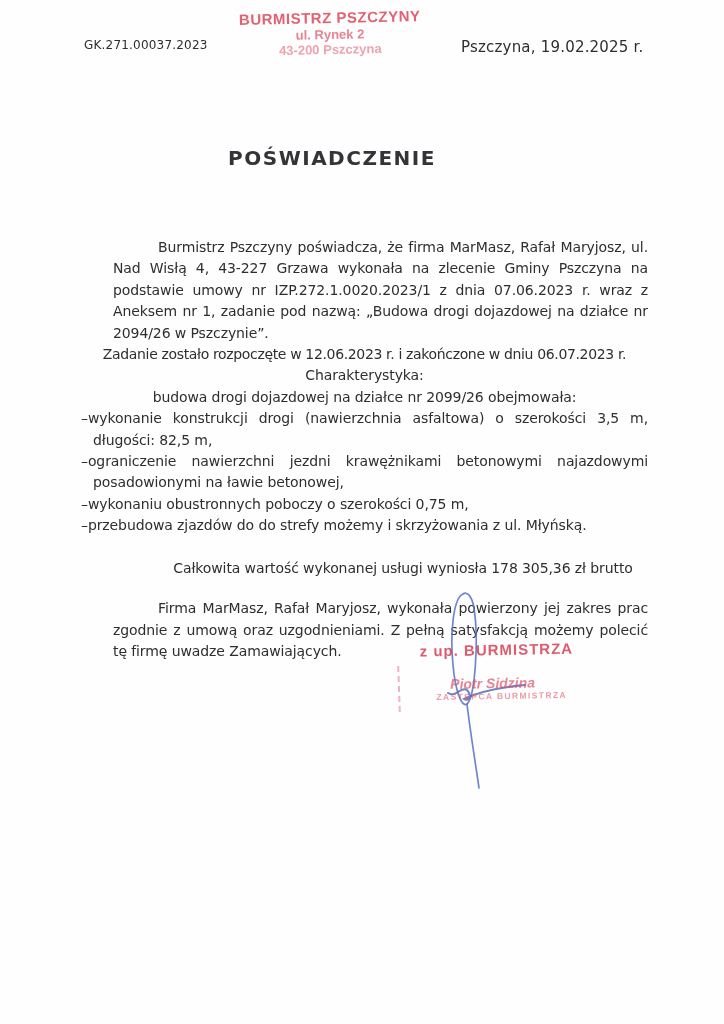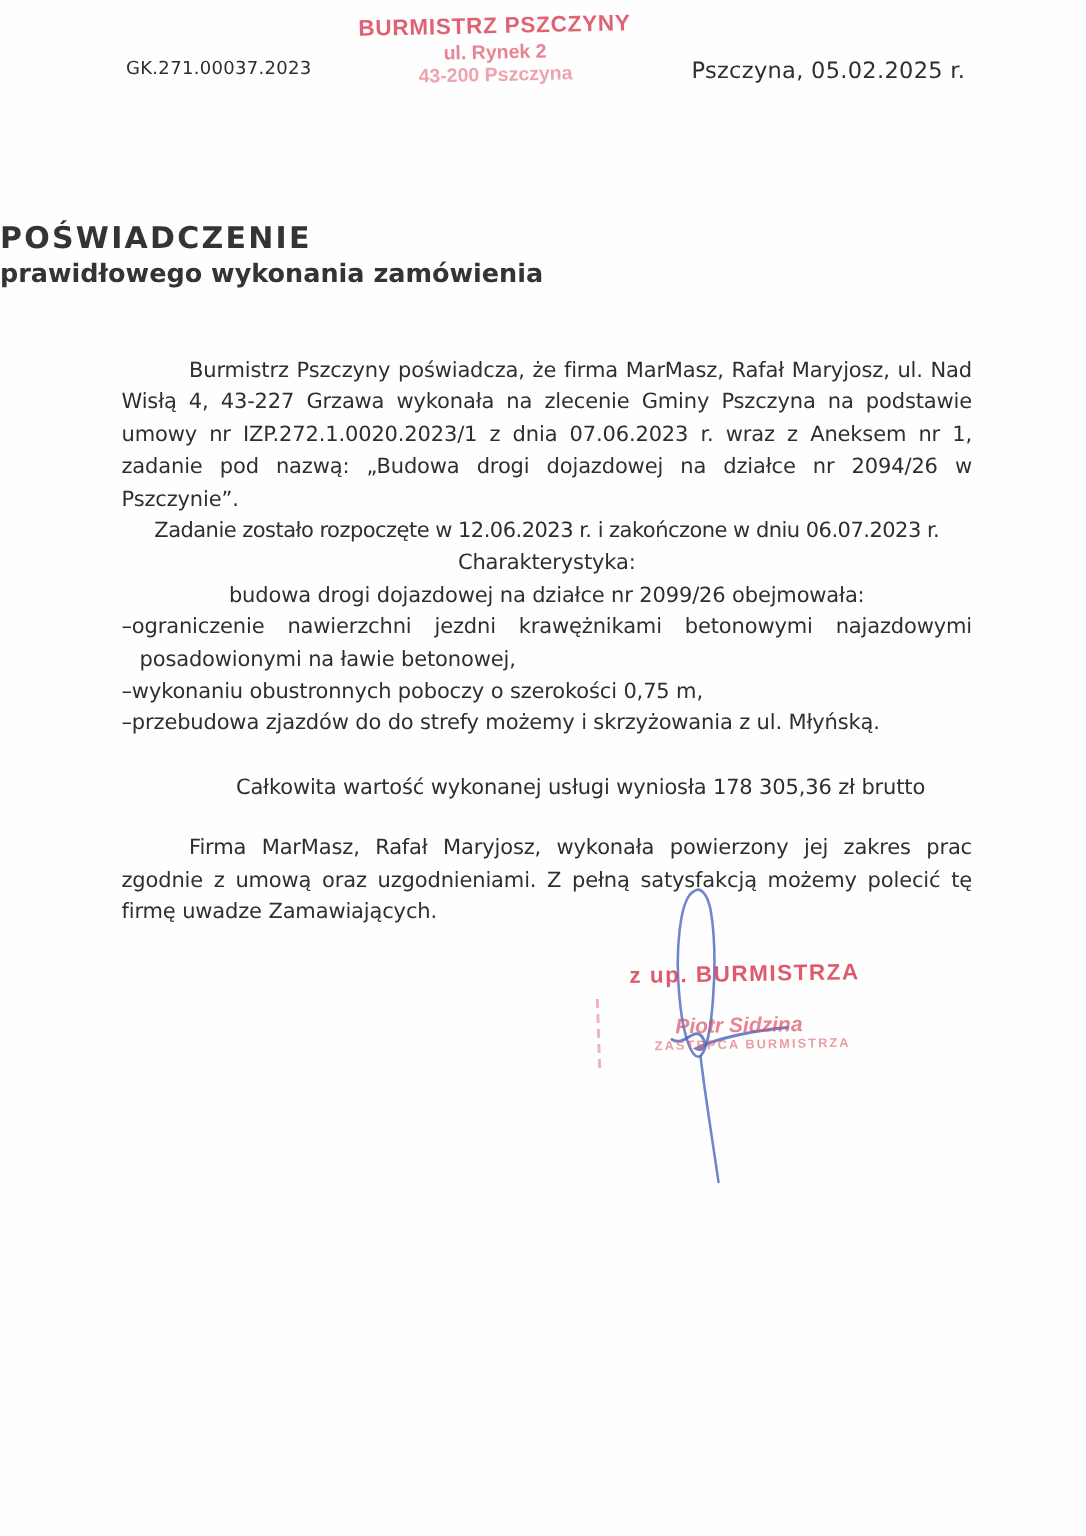--- a/index.html
+++ b/index.html
@@ -24,30 +24,30 @@
     position:absolute;left:232px;top:9px;width:196px;
     text-align:center;
     font-family:"Liberation Sans",sans-serif;
     transform:rotate(-1.2deg);
     line-height:1.15;
   }
   .addr-stamp .s1{font-size:15px;font-weight:700;color:rgba(221,76,95,.88);letter-spacing:.5px;}
   .addr-stamp .s2{font-size:13px;font-weight:700;color:rgba(224,90,110,.75);margin-top:2px;}
   .addr-stamp .s3{font-size:13px;font-weight:700;color:rgba(226,104,122,.6);}
   
-  .title-block{position:absolute;left:0;top:146px;width:664px;}
+  .title-block{position:absolute;left:0;top:146px;width:664px;text-align:center;}
   .doc-title{font-size:20px;font-weight:700;letter-spacing:1.5px;color:#343438;}
   .doc-subtitle{font-size:17px;font-weight:700;margin-top:3px;color:#343438;}
   
   .body-text{
     position:absolute;left:81px;top:237px;width:567px;
     font-size:14px;line-height:21.4px;letter-spacing:-0.1px;
     text-align:justify;
   }
-  .indent{text-indent:45px;}
+  .indent{text-indent:45px;margin-left:32px;}
   .line{text-align:center;}
   .nowrap{white-space:nowrap;letter-spacing:-0.35px;}
   .bullet{padding-left:12px;text-indent:-12px;text-align:justify;}
   .value-line{margin-top:21px;text-align:center;}
   .closing{margin-top:19px;}
   
   .sig-stamp{
     position:absolute;left:420px;top:641px;width:160px;
     font-family:"Liberation Sans",sans-serif;
     transform:rotate(-1deg);
@@ -79,32 +79,32 @@
 <div class="page">
 
   <div class="ref-number">GK.271.00037.2023</div>
 
   <div class="addr-stamp">
     <div class="s1">BURMISTRZ PSZCZYNY</div>
     <div class="s2">ul. Rynek 2</div>
     <div class="s3">43-200 Pszczyna</div>
   </div>
 
-  <div class="place-date">Pszczyna, 05.02.2025 r.</div>
+  <div class="place-date">Pszczyna, 19.02.2025 r.</div>
 
   <div class="title-block">
     <div class="doc-title">POŚWIADCZENIE</div>
-    <div class="doc-subtitle">prawidłowego wykonania zamówienia</div>
   </div>
 
   <div class="body-text">
     <div class="indent">Burmistrz Pszczyny poświadcza, że firma MarMasz, Rafał Maryjosz, ul. Nad Wisłą 4, 43-227 Grzawa wykonała na zlecenie Gminy Pszczyna na podstawie umowy nr IZP.272.1.0020.2023/1 z dnia 07.06.2023 r. wraz z Aneksem nr 1, zadanie pod nazwą: „Budowa drogi dojazdowej na działce nr 2094/26 w Pszczynie”.</div>
     <div class="line nowrap">Zadanie zostało rozpoczęte w 12.06.2023 r. i zakończone w dniu 06.07.2023 r.</div>
     <div class="line">Charakterystyka:</div>
     <div class="line">budowa drogi dojazdowej na działce nr 2099/26 obejmowała:</div>
+    <div class="bullet">–wykonanie konstrukcji drogi (nawierzchnia asfaltowa) o szerokości 3,5 m, długości: 82,5 m,</div>
     <div class="bullet">–ograniczenie nawierzchni jezdni krawężnikami betonowymi najazdowymi posadowionymi na ławie betonowej,</div>
     <div class="bullet">–wykonaniu obustronnych poboczy o szerokości 0,75 m,</div>
     <div class="bullet">–przebudowa zjazdów do do strefy możemy i skrzyżowania z ul. Młyńską.</div>
     <div class="value-line indent">Całkowita wartość wykonanej usługi wyniosła 178 305,36 zł brutto</div>
     <div class="closing indent">Firma MarMasz, Rafał Maryjosz, wykonała powierzony jej zakres prac zgodnie z umową oraz uzgodnieniami. Z pełną satysfakcją możemy polecić tę firmę uwadze Zamawiających.</div>
   </div>
 
   <svg class="signature-svg" width="110" height="215" viewBox="0 0 110 215" fill="none" xmlns="http://www.w3.org/2000/svg">
     <path d="M 33 14 C 23 18, 20 55, 23 85 C 25 108, 31 128, 37 124 C 45 117, 49 60, 44 28 C 42 16, 37 11, 33 14" stroke="#5472c4" stroke-width="1.7" stroke-linecap="round" opacity="0.85"></path>
     <path d="M 37 124 C 40 150, 45 180, 49 208" stroke="#5472c4" stroke-width="1.7" stroke-linecap="round" opacity="0.85"></path>

